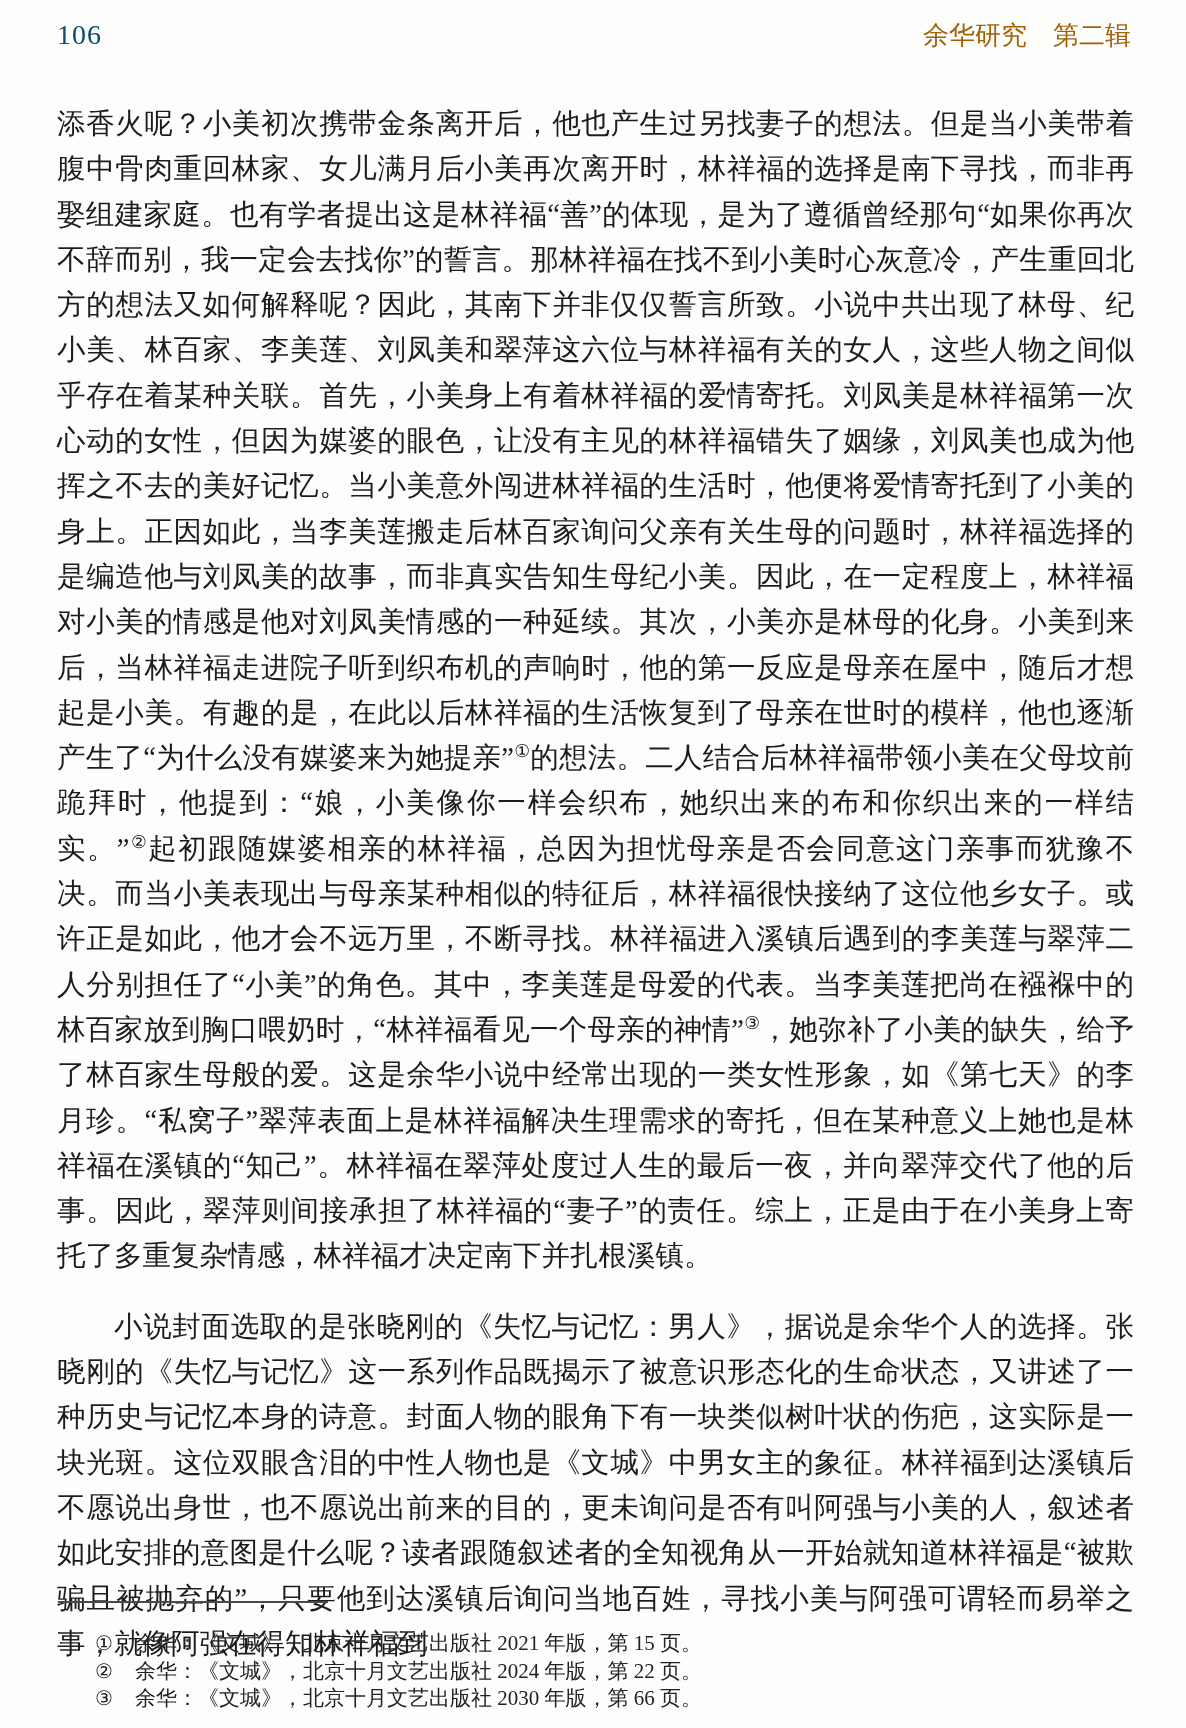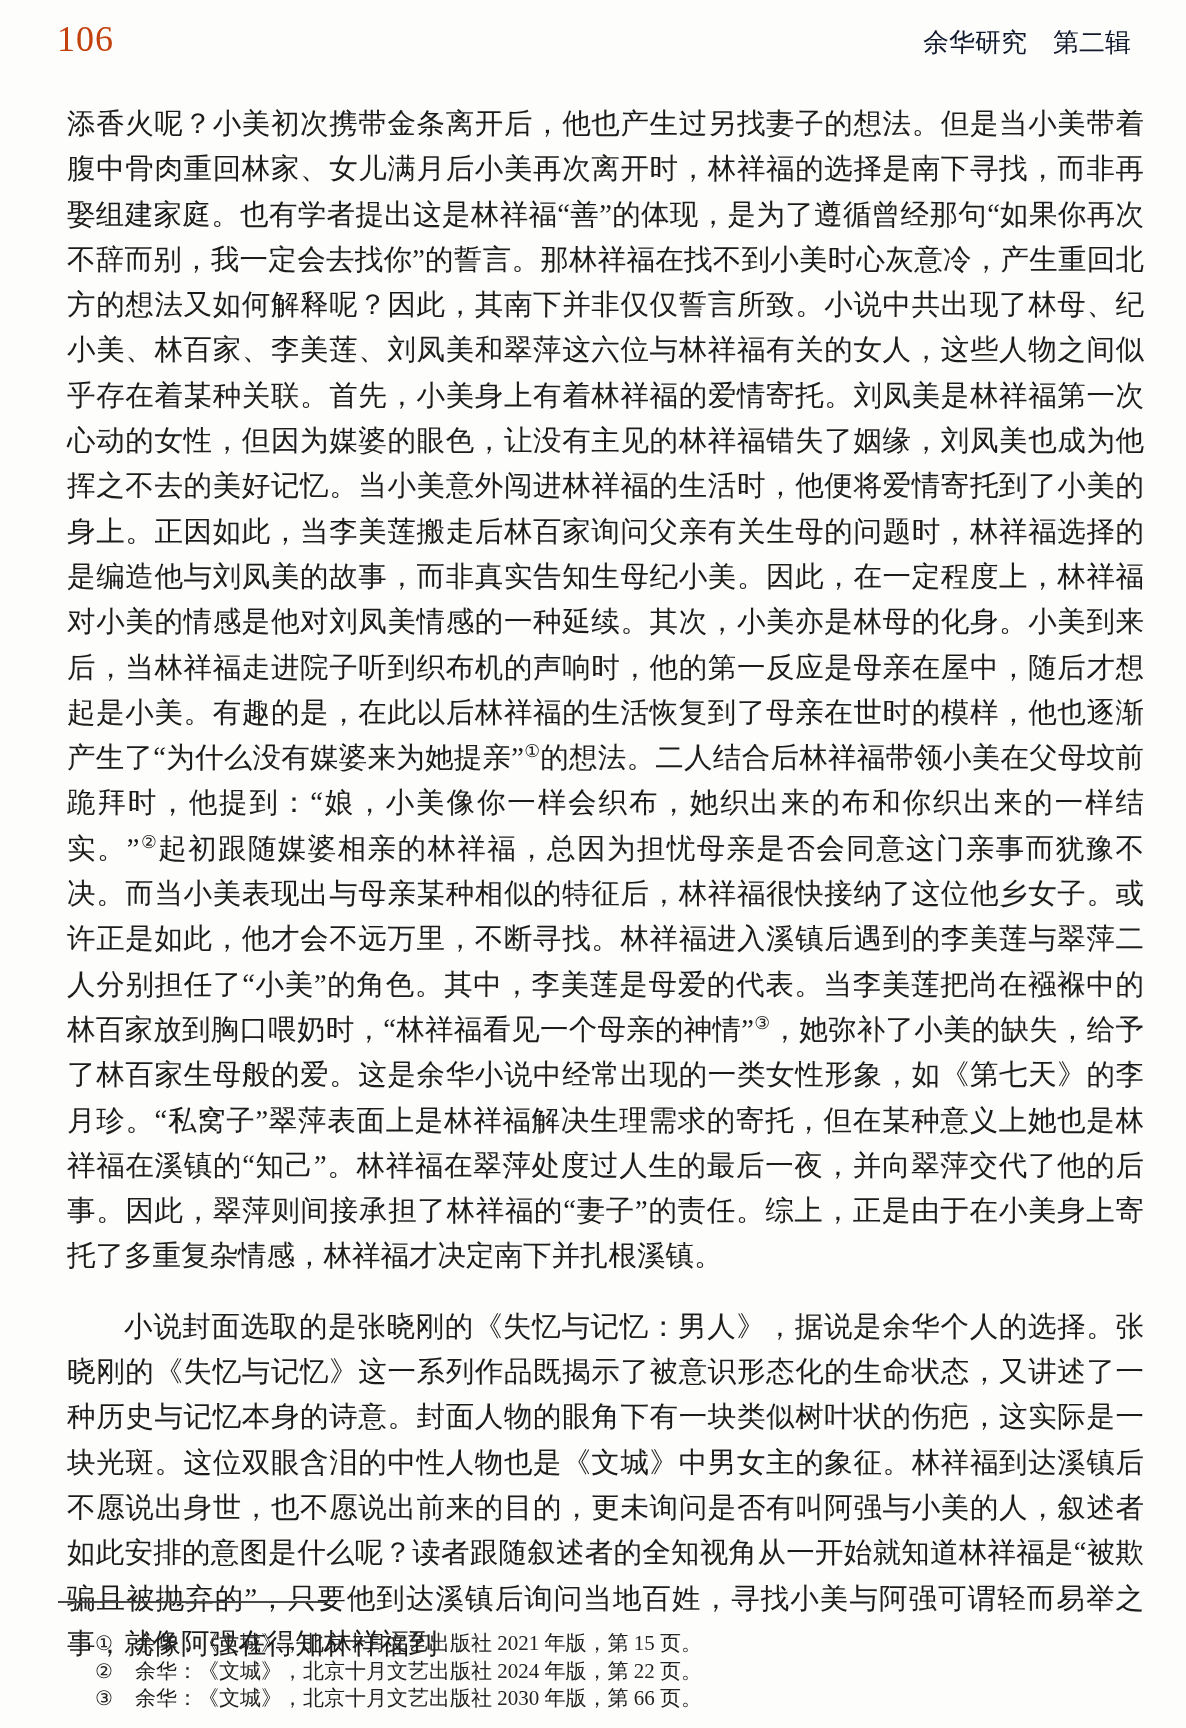--- a/index.html
+++ b/index.html
@@ -20,32 +20,32 @@
   .running-head {
     position: absolute;
     top: 18px;
     left: 57px;
     right: 55px;
     display: flex;
     justify-content: space-between;
     align-items: baseline;
   }
   .page-number {
-    font-size: 36px;
+    font-size: 28px;
     letter-spacing: 1px;
-    color: #c2410c;
+    color: #0c4a6e;
   }
   .header-right {
     font-size: 26px;
-    color: #0f172a;
+    color: #a16207;
   }
   .content {
     position: absolute;
     top: 101px;
-    left: 67px;
+    left: 57px;
     width: 1077px;
     font-size: 28.5px;
     line-height: 45.3px;
     text-align: justify;
     text-justify: inter-ideograph;
     color: #1c1c1c;
   }
   .para { margin: 0; }
   .para.indent { text-indent: 2em; margin-top: 25px; }
   .fn-sup {

